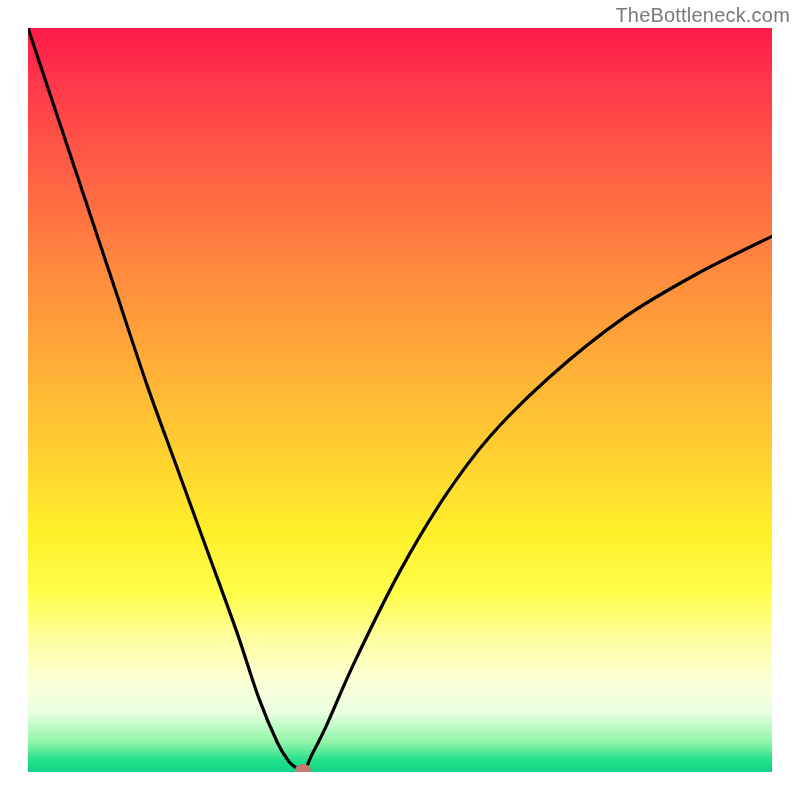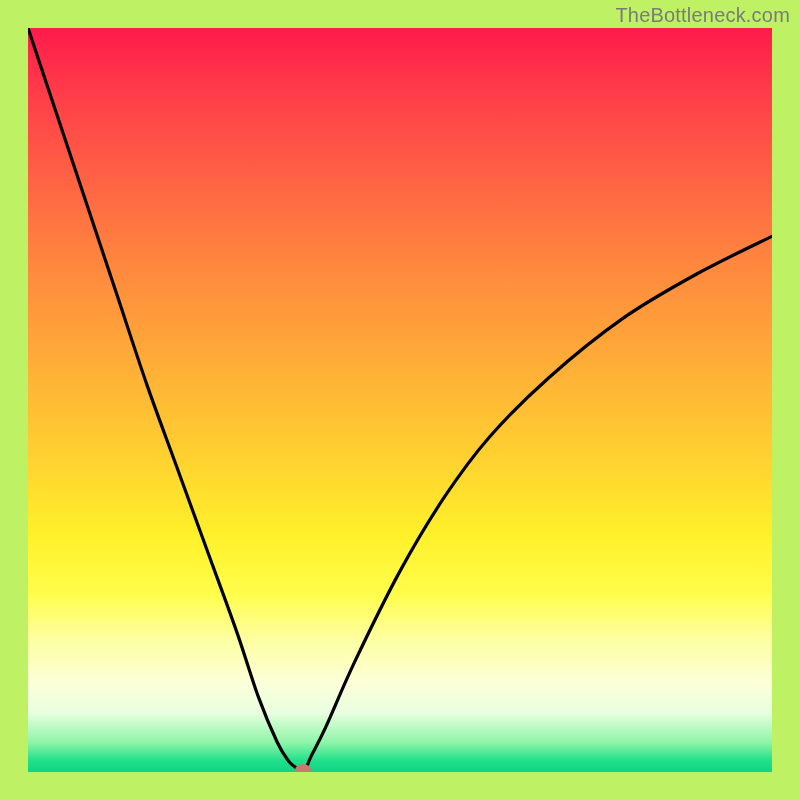--- a/index.html
+++ b/index.html
@@ -9,21 +9,21 @@
     height: 800px;
     background: #000;
     overflow: hidden;
   }
   .frame {
     position: absolute;
     left: 0;
     top: 0;
     width: 800px;
     height: 800px;
-    background: #bef264;
+    background: #ffffff;
   }
   .plot-area {
     position: absolute;
     left: 28px;
     top: 28px;
     width: 744px;
     height: 744px;
     overflow: hidden;
   }
   .gradient {

